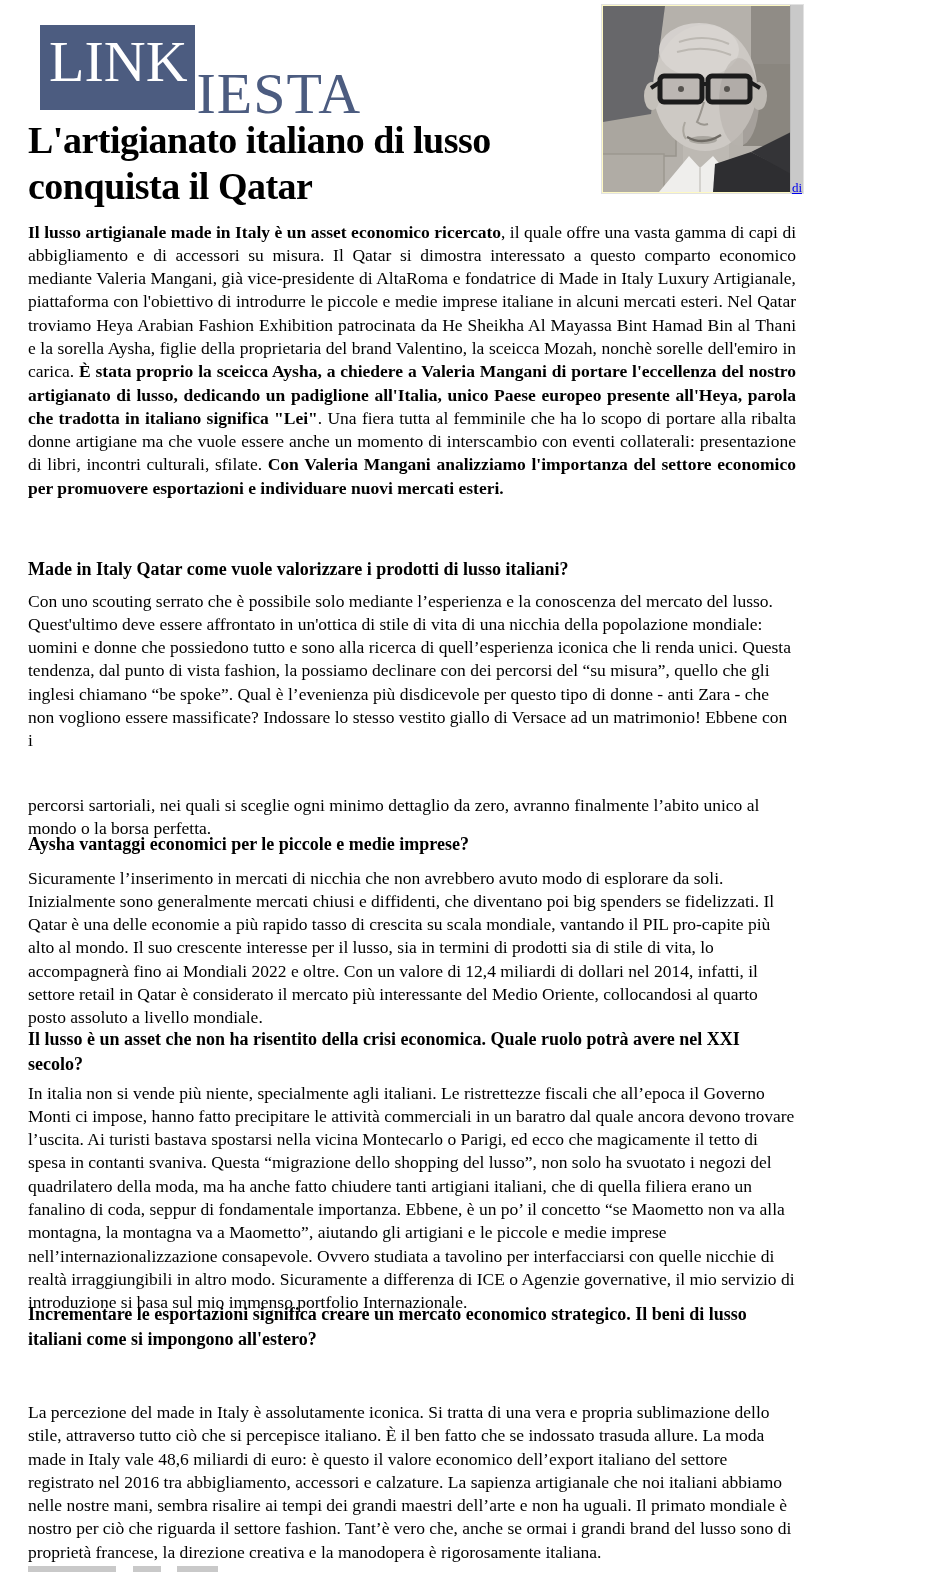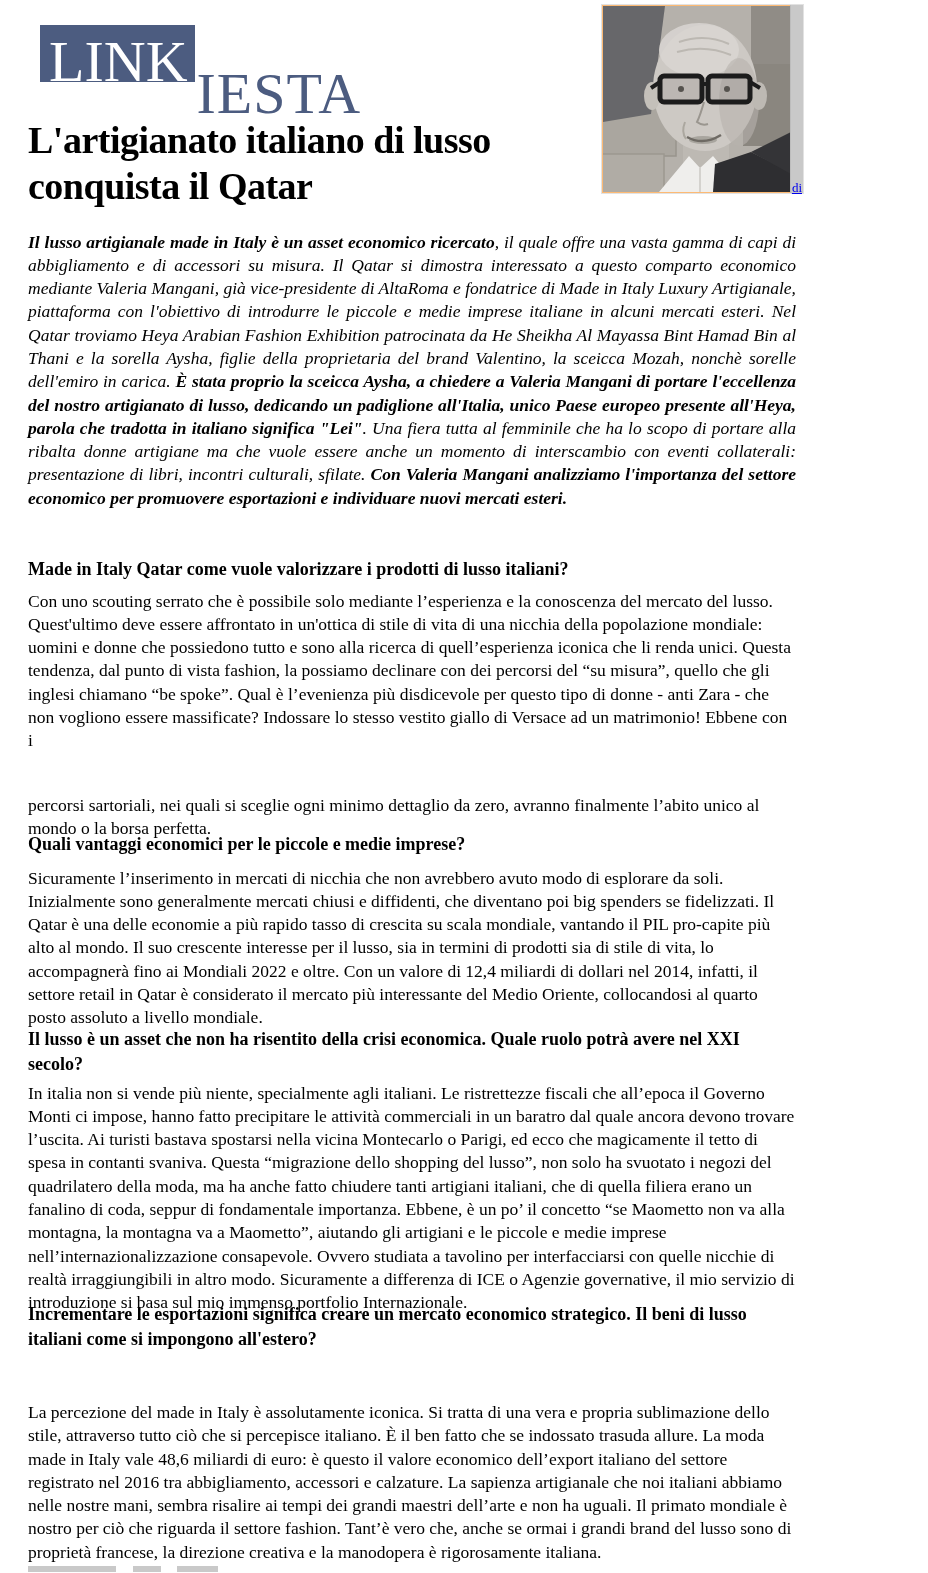--- a/index.html
+++ b/index.html
@@ -6,39 +6,39 @@
   body{
     width:928px;height:1573px;overflow:hidden;position:relative;
     background:#ffffff;color:#000;
     font-family:"Liberation Serif", serif;
   }
   
   #header{position:absolute;left:0;top:0;width:928px;height:200px;}
   #logo{position:absolute;left:40px;top:25px;white-space:nowrap;cursor:pointer;
         font-family:"Liberation Serif", serif;font-size:58px;line-height:73px;}
   #logo .logo-box{display:inline-block;background:#4c5c80;color:#ffffff;
-        padding:0 7px 0 9px;height:57px;vertical-align:top;}
+        padding:0 7px 0 9px;height:85px;vertical-align:top;}
   #logo .logo-rest{display:inline-block;color:#4c5c80;height:73px;vertical-align:top;
         letter-spacing:1px;padding-left:2px;margin-top:32px;}
   #headline{position:absolute;left:28px;top:102px;width:600px;
         font-size:38px;line-height:46px;font-weight:bold;letter-spacing:-0.5px;margin-top:15px;}
   
   #photo-wrap{position:absolute;left:601px;top:4px;width:203px;height:190px;
-        background:#fdba74;border:1px solid #e2e2e2;box-sizing:border-box;}
+        background:#fef9c3;border:1px solid #e2e2e2;box-sizing:border-box;}
   #portrait{position:absolute;left:1px;top:1px;width:188px;height:186px;display:block;}
   #photo-strip{position:absolute;right:0;top:0;width:13px;height:188px;background:#c9c9c9;
         border-left:1px solid #bdbdbd;box-sizing:border-box;}
   #photo-byline{position:absolute;right:1px;bottom:-1px;font-size:13px;line-height:13px;
         color:#0000ee;text-decoration:underline;cursor:pointer;z-index:3;
         font-family:"Liberation Serif", serif;}
   
   .block{position:absolute;left:28px;width:768px;font-size:17.5px;line-height:23.3px;}
   .intro{text-align:justify;}
   .q{font-weight:bold;font-size:18px;line-height:25px;}
-  #intro{top:213px;font-style:italic;}
+  #intro{top:203px;}
   #q1{top:542px;}
   #a1a{top:572px;}
   #a1b{top:766px;margin-top:28px;}
   #q2{top:817px;}
   #a2{top:849px;font-family:Liberation Serif, serif;}
   #q3{top:1012px;}
   #a3{top:1064px;}
   #q4{top:1287px;}
   #a4{top:1381px;margin-top:20px;}
   
@@ -107,21 +107,21 @@
   </div>
 </div>
 
 <main>
   <p id="intro" class="block intro"><b>Il lusso artigianale made in Italy è un asset economico ricercato</b><span>, il quale offre una vasta gamma di capi di abbigliamento e di accessori su misura. Il Qatar si dimostra interessato a questo comparto economico mediante Valeria Mangani, già vice-presidente di AltaRoma e fondatrice di Made in Italy Luxury Artigianale, piattaforma con l'obiettivo di introdurre le piccole e medie imprese italiane in alcuni mercati esteri. Nel Qatar troviamo Heya Arabian Fashion Exhibition patrocinata da He Sheikha Al Mayassa Bint Hamad Bin al Thani e la sorella Aysha, figlie della proprietaria del brand Valentino, la sceicca Mozah, nonchè sorelle dell'emiro in carica. </span><b>È stata proprio la sceicca Aysha, a chiedere a Valeria Mangani di portare l'eccellenza del nostro artigianato di lusso, dedicando un padiglione all'Italia, unico Paese europeo presente all'Heya, parola che tradotta in italiano significa "Lei"</b><span>. Una fiera tutta al femminile che ha lo scopo di portare alla ribalta donne artigiane ma che vuole essere anche un momento di interscambio con eventi collaterali: presentazione di libri, incontri culturali, sfilate. </span><b>Con Valeria Mangani analizziamo l'importanza del settore economico per promuovere esportazioni e individuare nuovi mercati esteri.</b></p>
 
   <h2 id="q1" class="block q">Made in Italy Qatar come vuole valorizzare i prodotti di lusso italiani?</h2>
   <p id="a1a" class="block">Con uno scouting serrato che è possibile solo mediante l’esperienza e la conoscenza del mercato del lusso. Quest'ultimo deve essere affrontato in un'ottica di stile di vita di una nicchia della popolazione mondiale: uomini e donne che possiedono tutto e sono alla ricerca di quell’esperienza iconica che li renda unici. Questa tendenza, dal punto di vista fashion, la possiamo declinare con dei percorsi del “su misura”, quello che gli inglesi chiamano “be spoke”. Qual è l’evenienza più disdicevole per questo tipo di donne - anti Zara - che non vogliono essere massificate? Indossare lo stesso vestito giallo di Versace ad un matrimonio! Ebbene con i</p>
   <p id="a1b" class="block">percorsi sartoriali, nei quali si sceglie ogni minimo dettaglio da zero, avranno finalmente l’abito unico al mondo o la borsa perfetta.</p>
 
-  <h2 id="q2" class="block q">Quali vantaggi economici per le piccole e medie imprese?</h2>
+  <h2 id="q2" class="block q">Aysha vantaggi economici per le piccole e medie imprese?</h2>
   <p id="a2" class="block">Sicuramente l’inserimento in mercati di nicchia che non avrebbero avuto modo di esplorare da soli. Inizialmente sono generalmente mercati chiusi e diffidenti, che diventano poi big spenders se fidelizzati. Il Qatar è una delle economie a più rapido tasso di crescita su scala mondiale, vantando il PIL pro-capite più alto al mondo. Il suo crescente interesse per il lusso, sia in termini di prodotti sia di stile di vita, lo accompagnerà fino ai Mondiali 2022 e oltre. Con un valore di 12,4 miliardi di dollari nel 2014, infatti, il settore retail in Qatar è considerato il mercato più interessante del Medio Oriente, collocandosi al quarto posto assoluto a livello mondiale.</p>
 
   <h2 id="q3" class="block q">Il lusso è un asset che non ha risentito della crisi economica. Quale ruolo potrà avere nel XXI secolo?</h2>
   <p id="a3" class="block">In italia non si vende più niente, specialmente agli italiani. Le ristrettezze fiscali che all’epoca il Governo Monti ci impose, hanno fatto precipitare le attività commerciali in un baratro dal quale ancora devono trovare l’uscita. Ai turisti bastava spostarsi nella vicina Montecarlo o Parigi, ed ecco che magicamente il tetto di spesa in contanti svaniva. Questa “migrazione dello shopping del lusso”, non solo ha svuotato i negozi del quadrilatero della moda, ma ha anche fatto chiudere tanti artigiani italiani, che di quella filiera erano un fanalino di coda, seppur di fondamentale importanza. Ebbene, è un po’ il concetto “se Maometto non va alla montagna, la montagna va a Maometto”, aiutando gli artigiani e le piccole e medie imprese nell’internazionalizzazione consapevole. Ovvero studiata a tavolino per interfacciarsi con quelle nicchie di realtà irraggiungibili in altro modo. Sicuramente a differenza di ICE o Agenzie governative, il mio servizio di introduzione si basa sul mio immenso portfolio Internazionale.</p>
 
   <h2 id="q4" class="block q">Incrementare le esportazioni significa creare un mercato economico strategico. Il beni di lusso italiani come si impongono all'estero?</h2>
   <p id="a4" class="block">La percezione del made in Italy è assolutamente iconica. Si tratta di una vera e propria sublimazione dello stile, attraverso tutto ciò che si percepisce italiano. È il ben fatto che se indossato trasuda allure. La moda made in Italy vale 48,6 miliardi di euro: è questo il valore economico dell’export italiano del settore registrato nel 2016 tra abbigliamento, accessori e calzature. La sapienza artigianale che noi italiani abbiamo nelle nostre mani, sembra risalire ai tempi dei grandi maestri dell’arte e non ha uguali. Il primato mondiale è nostro per ciò che riguarda il settore fashion. Tant’è vero che, anche se ormai i grandi brand del lusso sono di proprietà francese, la direzione creativa e la manodopera è rigorosamente italiana.</p>
 
   <div id="frag1" class="frag"></div>
   <div id="frag2" class="frag"></div>

